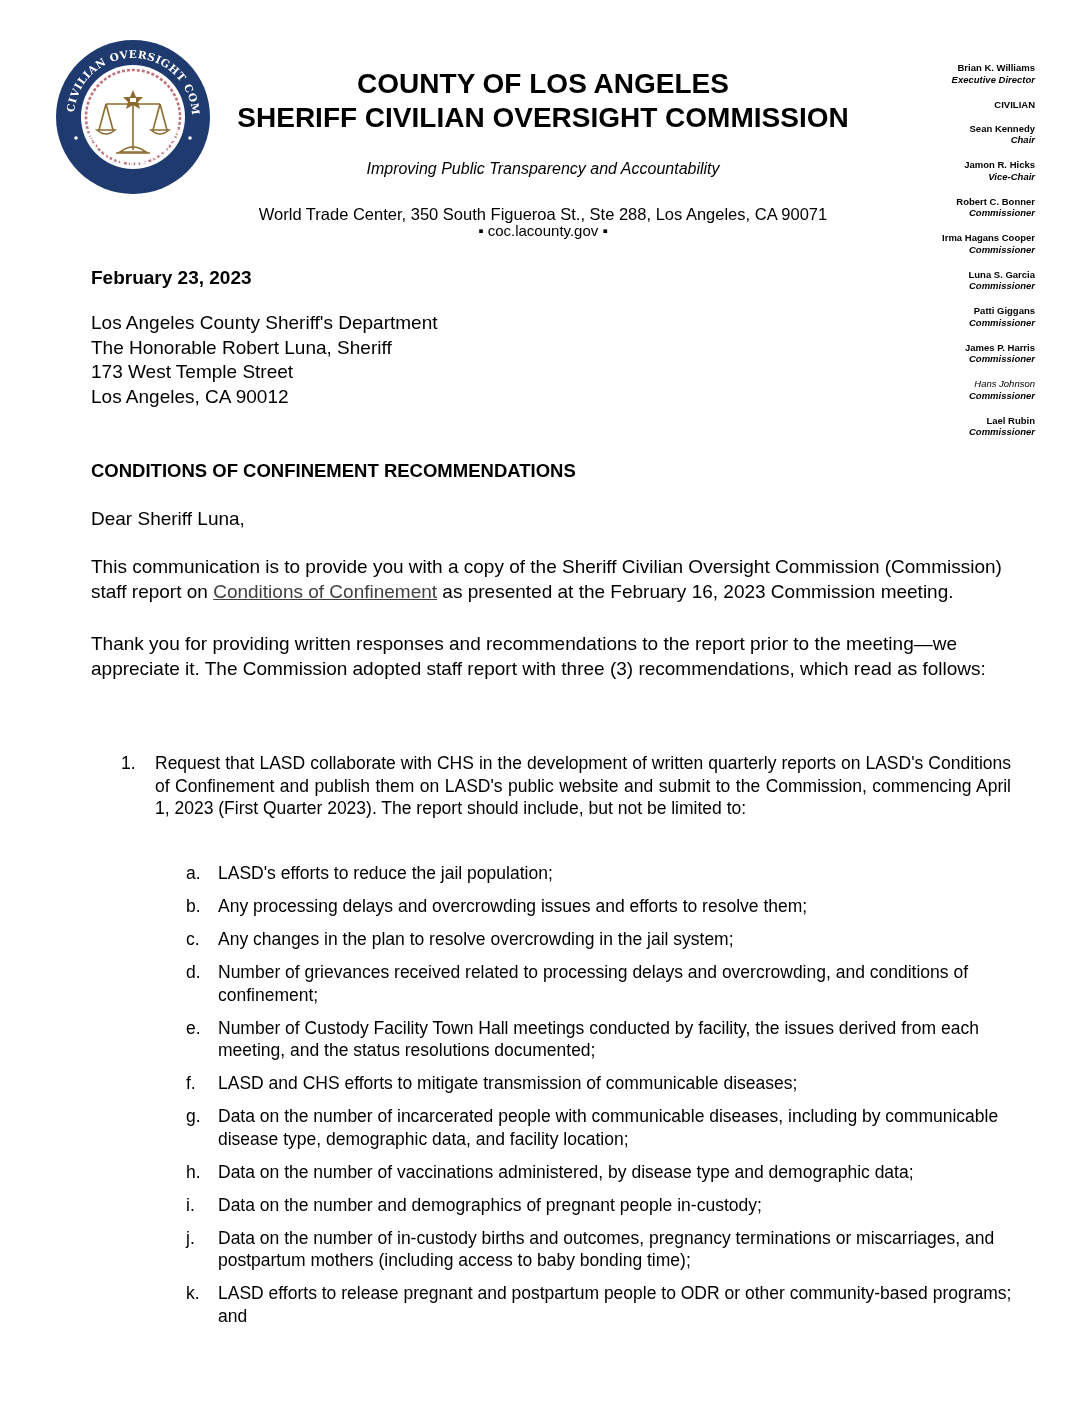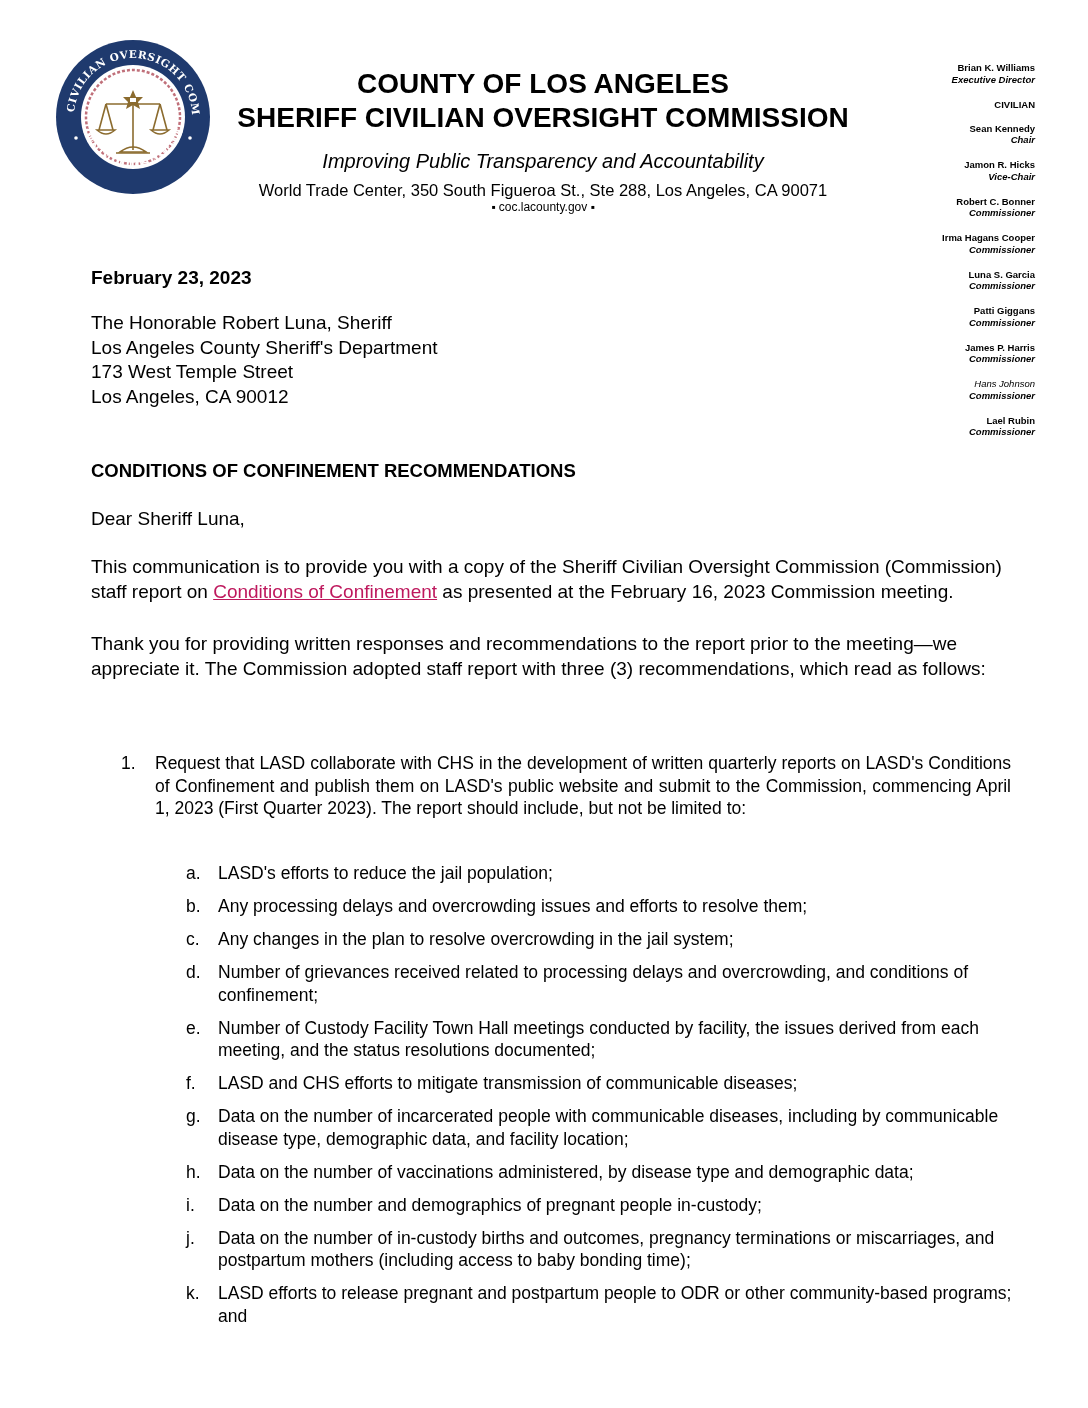--- a/index.html
+++ b/index.html
@@ -35,32 +35,32 @@
       line-height: 32px;
       letter-spacing: 0px;
     }
     .h-commission {
       font-size: 28px;
       font-weight: bold;
       line-height: 32px;
       margin-top: 2px;
     }
     .h-tagline {
-      font-size: 20px;
+      font-size: 16px;
       font-style: italic;
-      margin-top: 17px;
+      margin-top: 25px;
       line-height: 20px;
     }
     .h-address {
       font-size: 16.5px;
-      margin-top: 9px;
+      margin-top: 25px;
       line-height: 20px;
     }
     .h-website {
-      font-size: 12px;
+      font-size: 15px;
       line-height: 14px;
     }
     .members {
       position: absolute;
       right: 53px;
       top: 62px;
       width: 180px;
       text-align: right;
       font-size: 9.5px;
       line-height: 11.5px;
@@ -94,21 +94,21 @@
     .address { top: 311px; }
     .subject {
       top: 459px;
       font-weight: bold;
       font-size: 18.5px;
     }
     .salutation { top: 507px; }
     .para1 { top: 555px; }
     .para2 { top: 632px; }
     a.report-link {
-      color: #be185d;
+      color: #404040;
       text-decoration: underline;
     }
     .rec-list {
       position: absolute;
       left: 121px;
       top: 752px;
       width: 890px;
       font-size: 17.5px;
       line-height: 22.5px;
     }
@@ -229,22 +229,22 @@
   </div>
   <div class="member">
     <div class="name">Lael Rubin</div>
     <div class="title">Commissioner</div>
   </div>
 </div>
 
 <div class="body-text date">February 23, 2023</div>
 
 <div class="body-text address">
+  <div>Los Angeles County Sheriff's Department</div>
   <div>The Honorable Robert Luna, Sheriff</div>
-  <div>Los Angeles County Sheriff's Department</div>
   <div>173 West Temple Street</div>
   <div>Los Angeles, CA 90012</div>
 </div>
 
 <div class="body-text subject">CONDITIONS OF CONFINEMENT RECOMMENDATIONS</div>
 
 <div class="body-text salutation">Dear Sheriff Luna,</div>
 
 <div class="body-text para1"><span>This communication is to provide you with a copy of the Sheriff Civilian Oversight Commission (Commission) staff report on </span><a class="report-link" href="#">Conditions of Confinement</a><span> as presented at the February 16, 2023 Commission meeting.</span></div>
 

